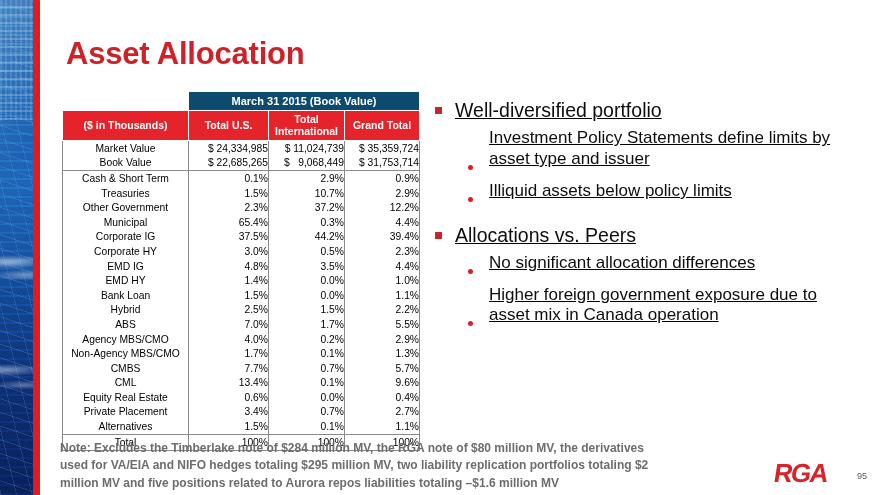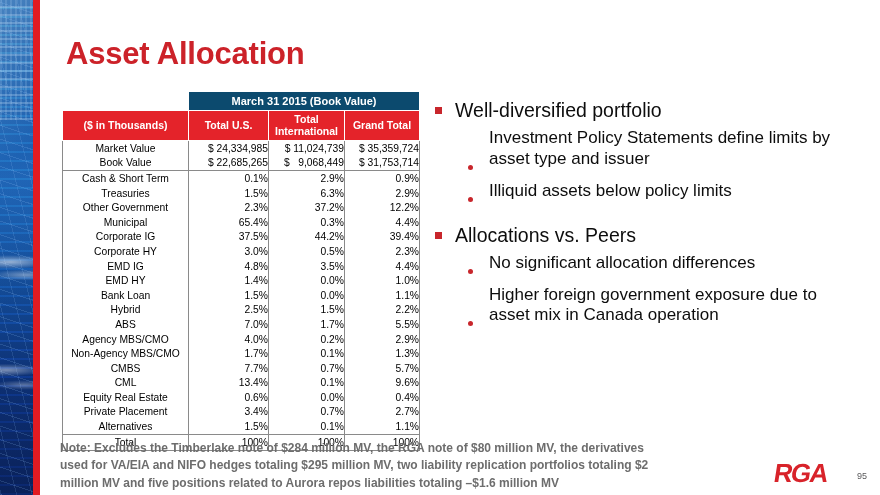--- a/index.html
+++ b/index.html
@@ -145,20 +145,21 @@
     border-bottom: 1px solid #8a8a8a;
     height: 15px;
   }
   table.alloc tbody tr td:first-child { border-left: 1px solid #8a8a8a; }
 
   
   #bullets {
     position: absolute;
     left: 432px; top: 98px;
     width: 440px;
+    text-decoration: underline;
   }
   .b1 {
     display: flex;
     align-items: flex-start;
     margin-bottom: 6px;
   }
   .b1 .mark {
     width: 7px; height: 7px;
     background: #C8262C;
     margin: 9px 13px 0 3px;
@@ -266,21 +267,21 @@
     <tbody id="alloc-rows">
         <tr class="data-row sep-top">
           <td class="lbl">Cash &amp; Short Term</td>
           <td class="num">0.1%</td>
           <td class="num">2.9%</td>
           <td class="num last">0.9%</td>
         </tr>
         <tr class="data-row">
           <td class="lbl">Treasuries</td>
           <td class="num">1.5%</td>
-          <td class="num">6.3%</td>
+          <td class="num">10.7%</td>
           <td class="num last">2.9%</td>
         </tr>
         <tr class="data-row">
           <td class="lbl">Other Government</td>
           <td class="num">2.3%</td>
           <td class="num">37.2%</td>
           <td class="num last">12.2%</td>
         </tr>
         <tr class="data-row">
           <td class="lbl">Municipal</td>

